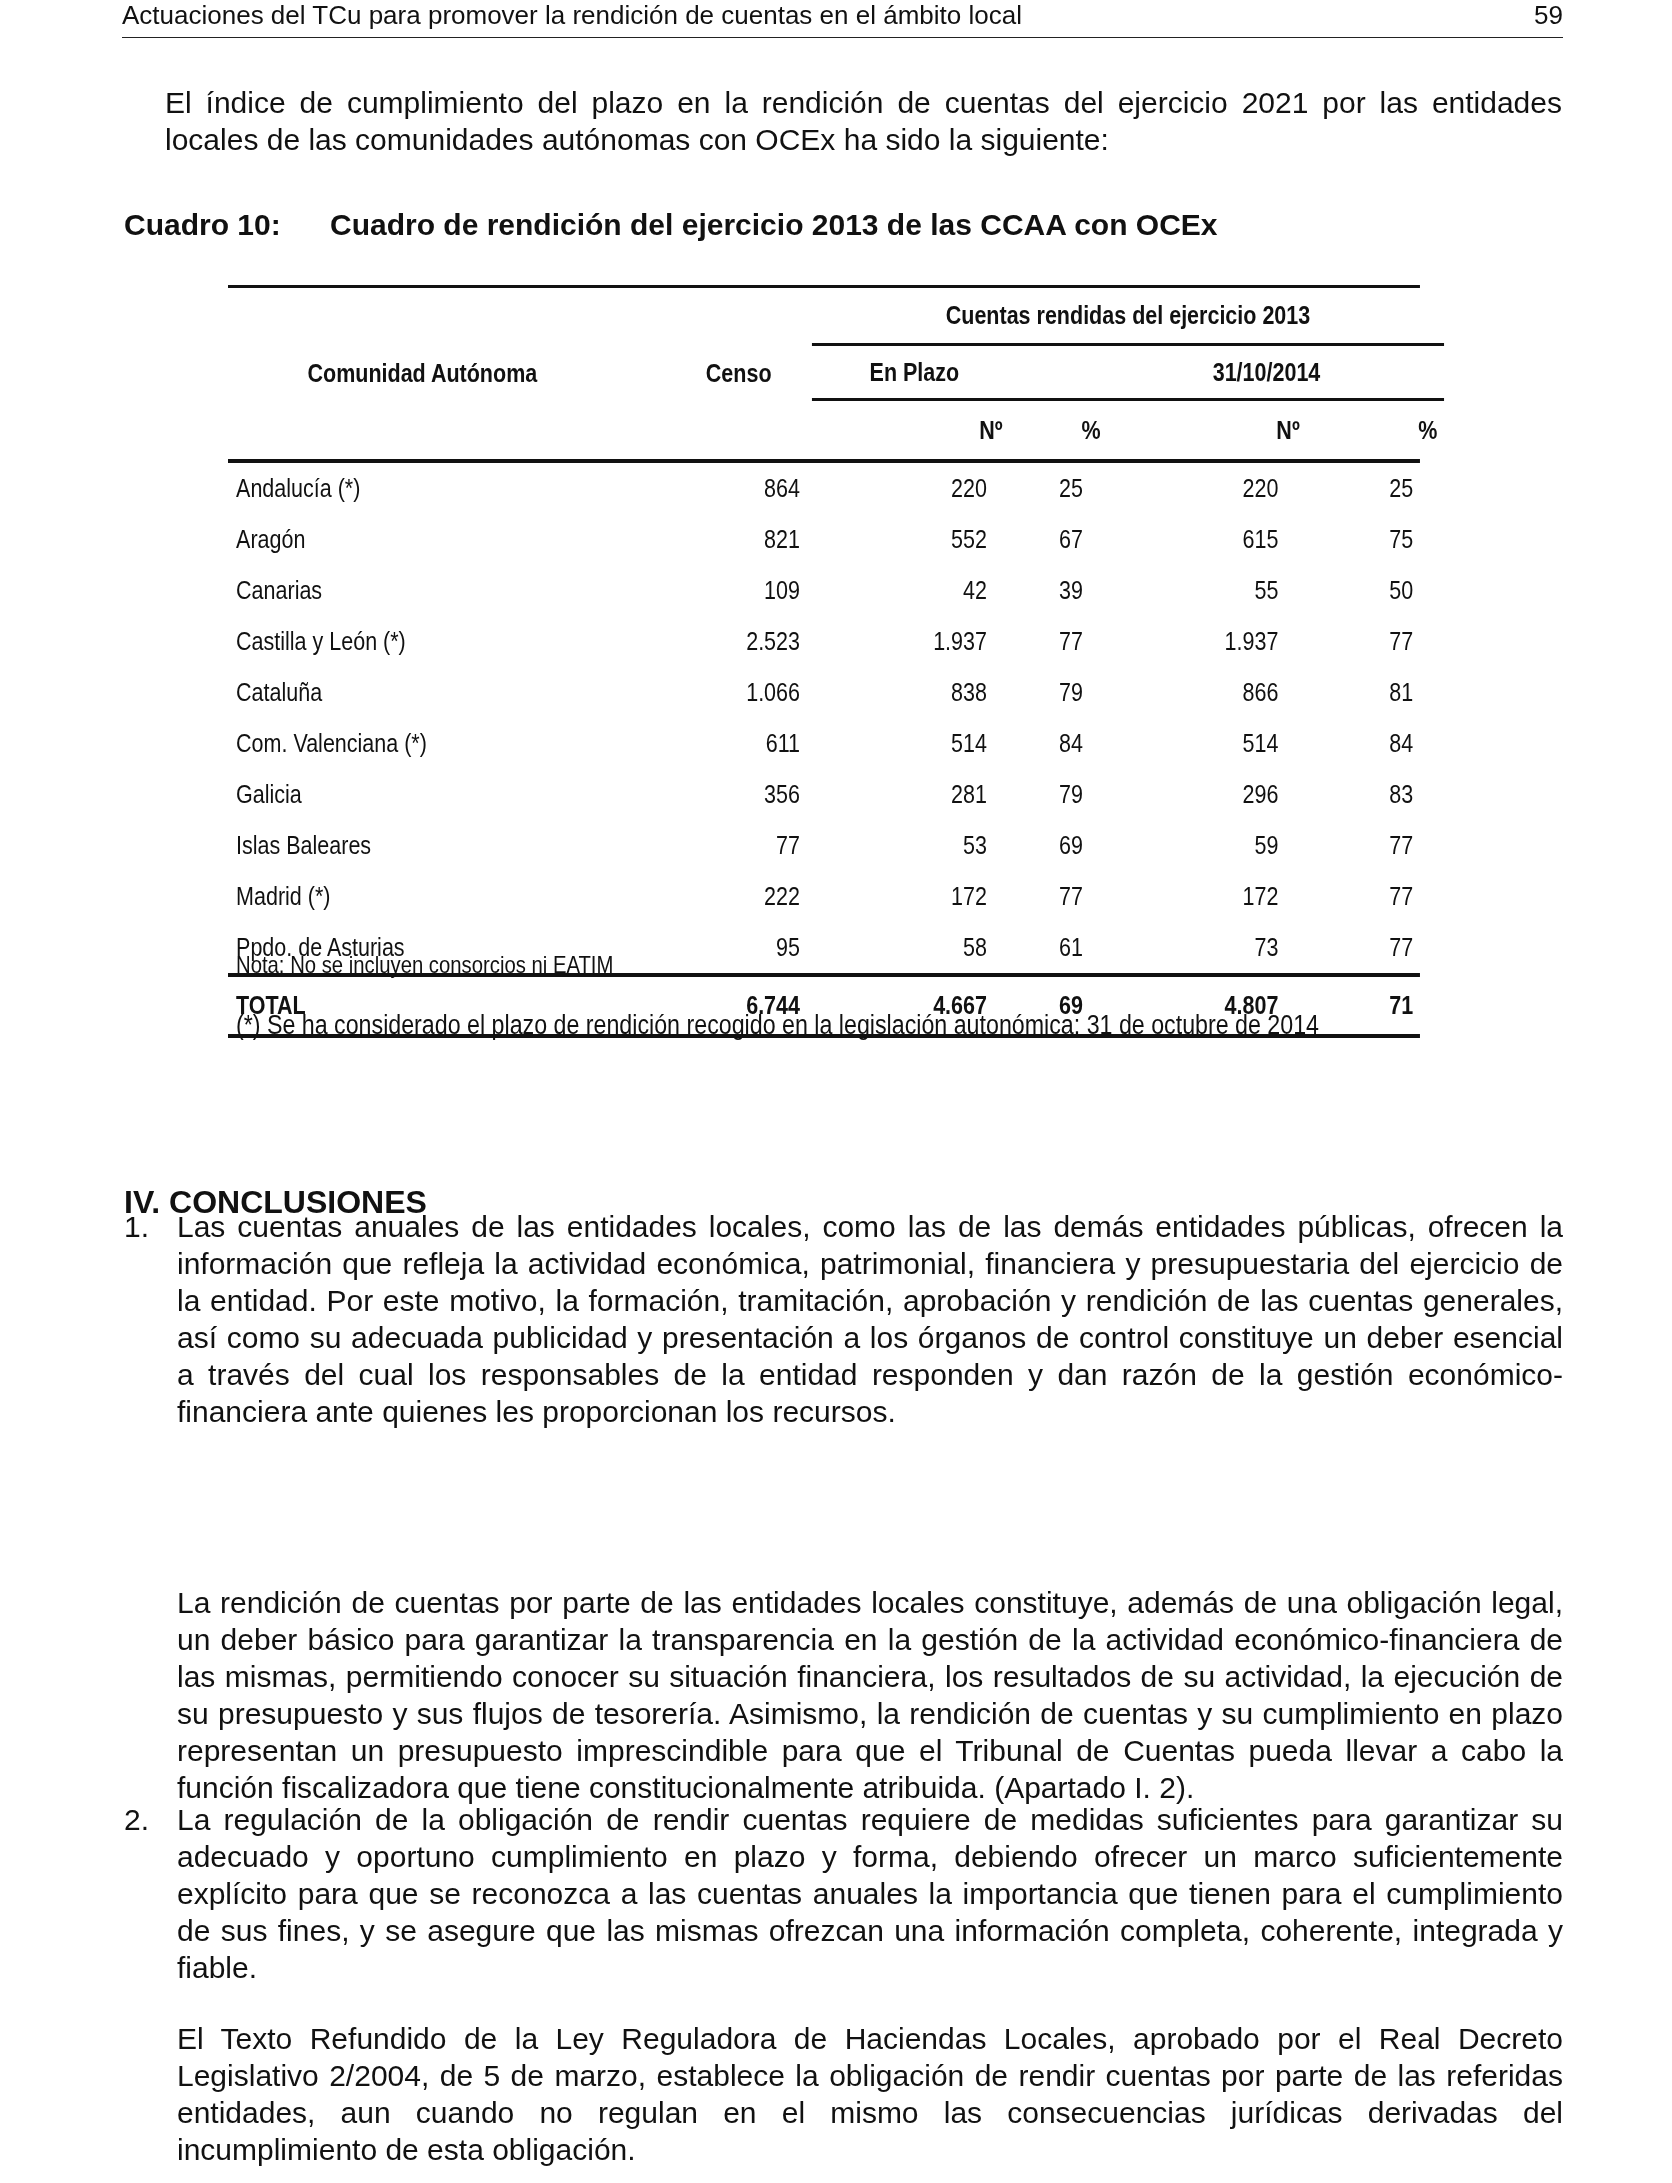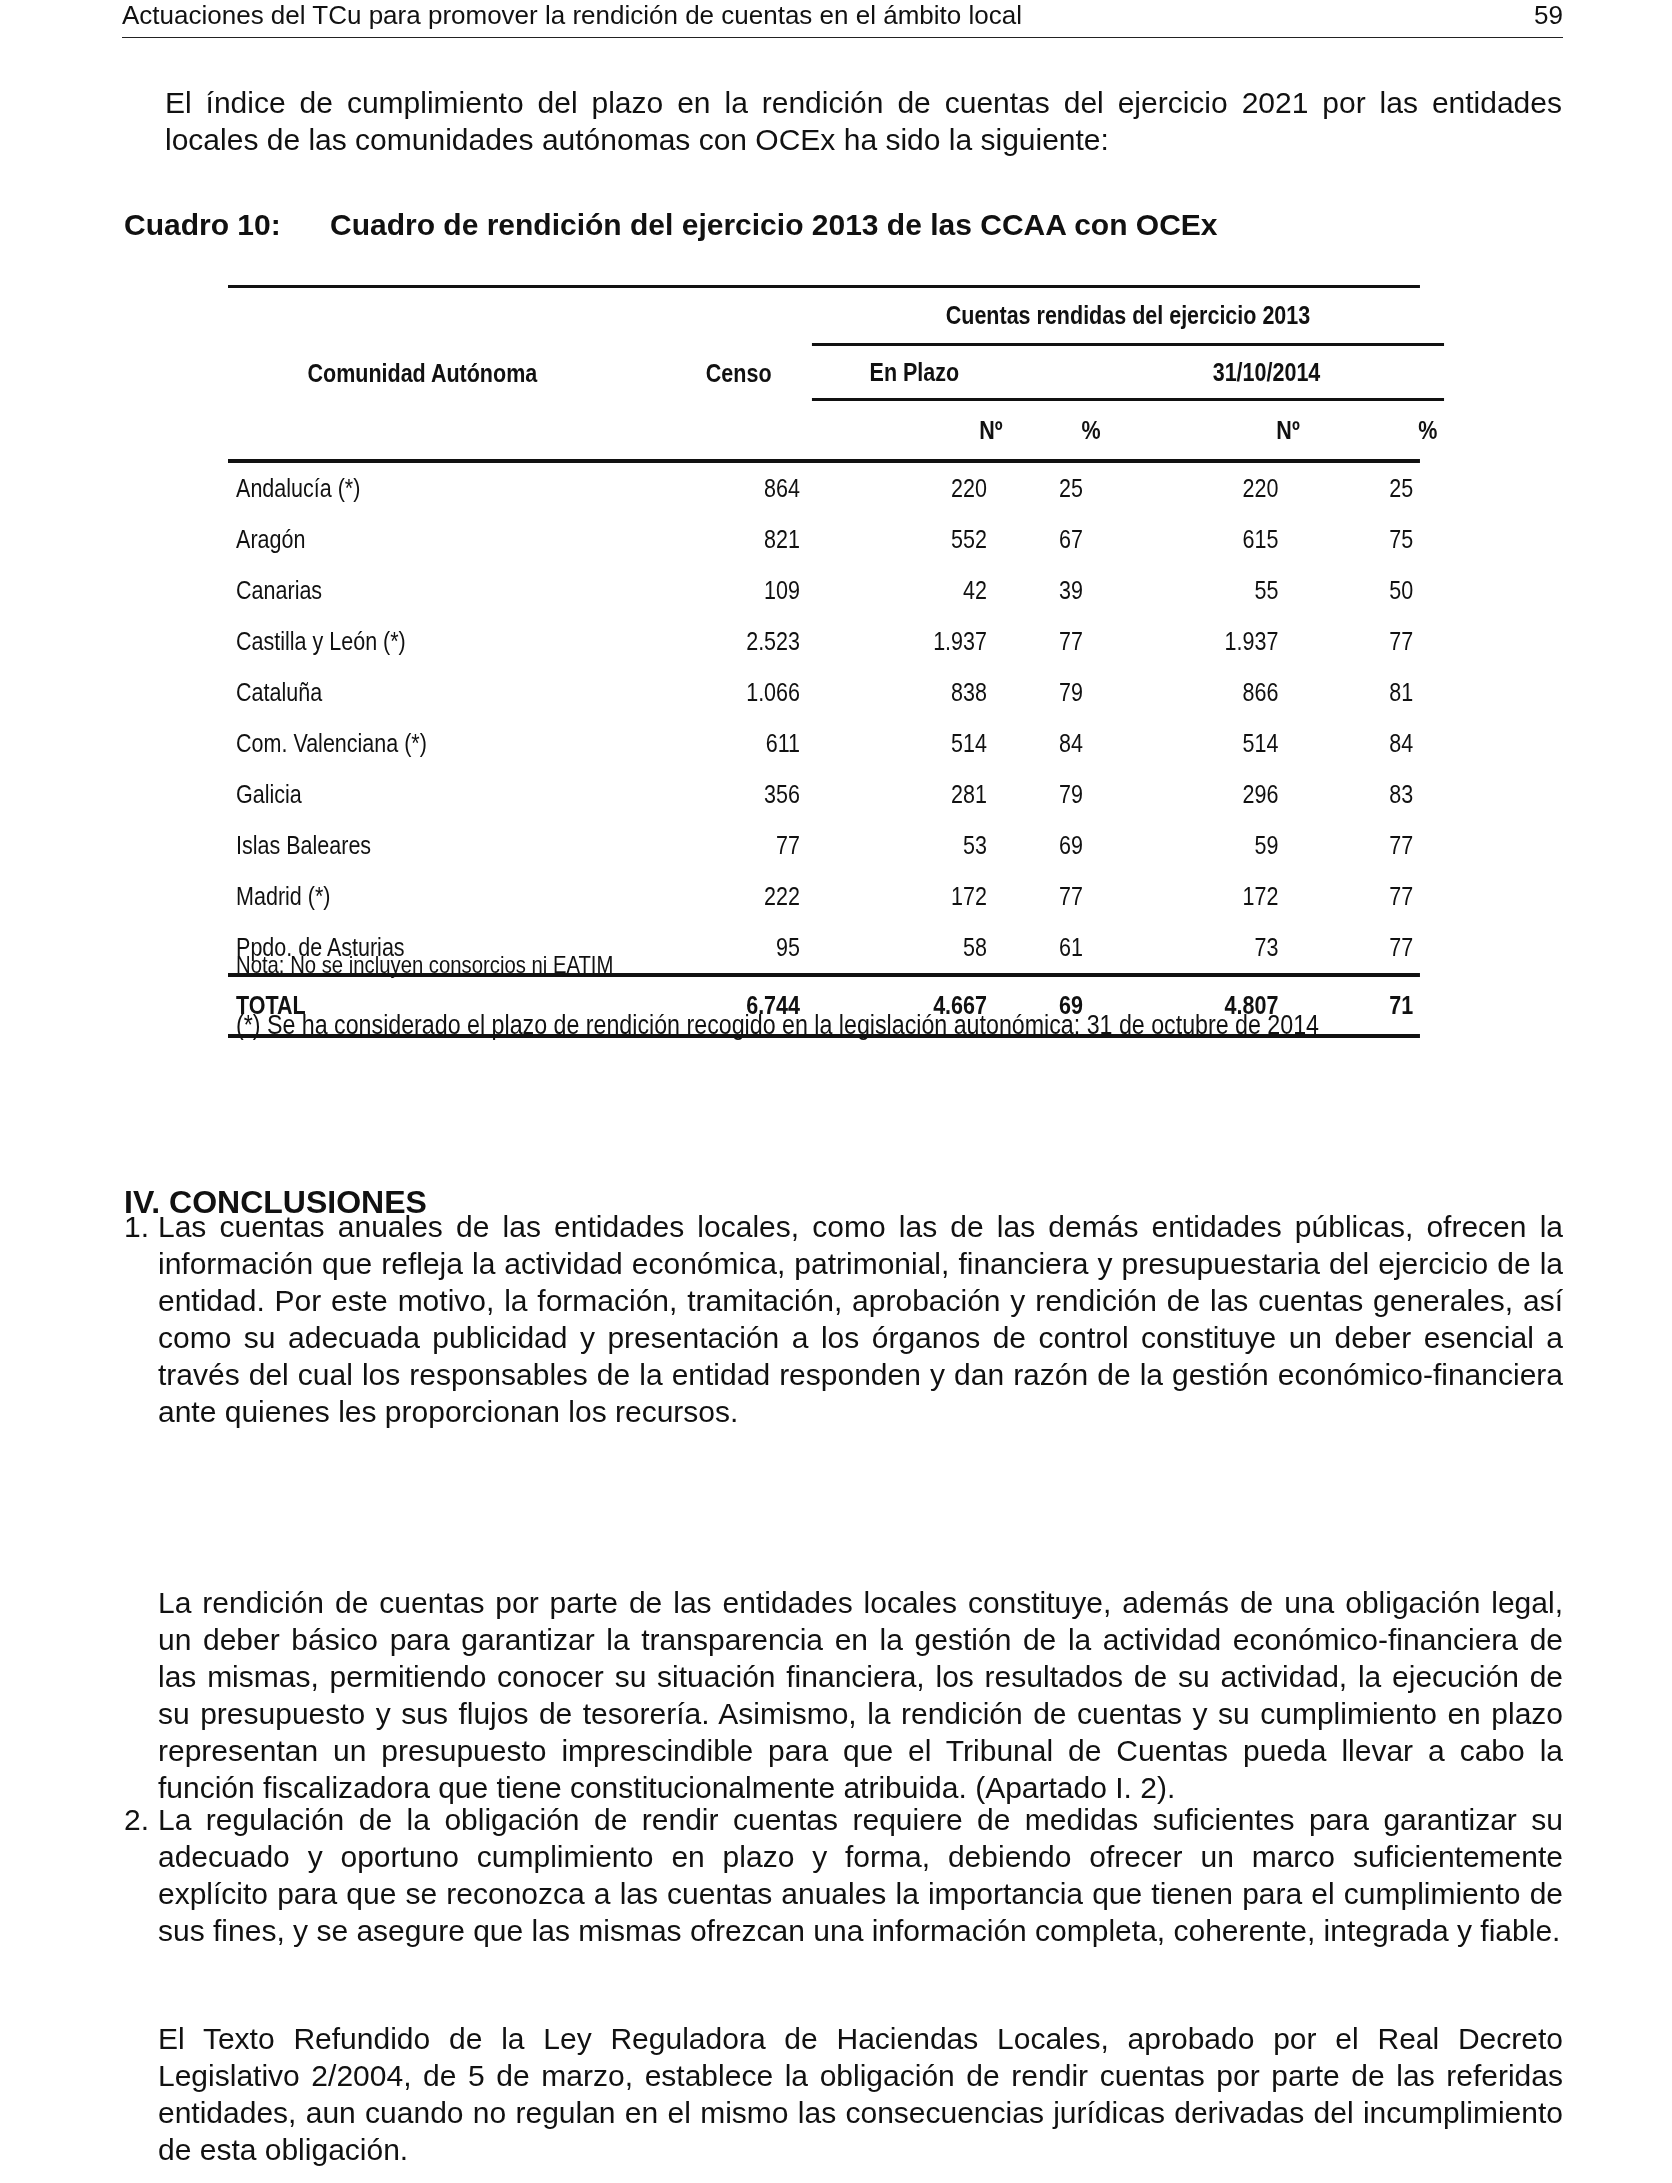--- a/index.html
+++ b/index.html
@@ -45,21 +45,21 @@
     position: absolute; left: 236px; top: 1010px; font-size: 27px;
     transform: scaleX(0.86); transform-origin: left top; white-space: nowrap;
   }
   .section-title {
     position: absolute; left: 124px; top: 1184px; font-size: 32px; font-weight: bold;
   }
   .item {
     position: absolute; left: 124px; width: 1439px; font-size: 30px; line-height: 37px;
   }
   .item .numlab { position: absolute; left: 0; top: 0; }
-  .item .txt { margin-left: 34px; text-align: justify; text-align-last: left; }
+  .item .txt { margin-left: 53px; text-align: justify; text-align-last: left; }
 </style>
 </head>
 <body>
 
 <div class="header">
   <span>Actuaciones del TCu para promover la rendición de cuentas en el ámbito local</span>
   <span>59</span>
 </div>
 
 <div class="intro">El índice de cumplimiento del plazo en la rendición de cuentas del ejercicio 2021 por las entidades locales de las comunidades autónomas con OCEx ha sido la siguiente:</div>

